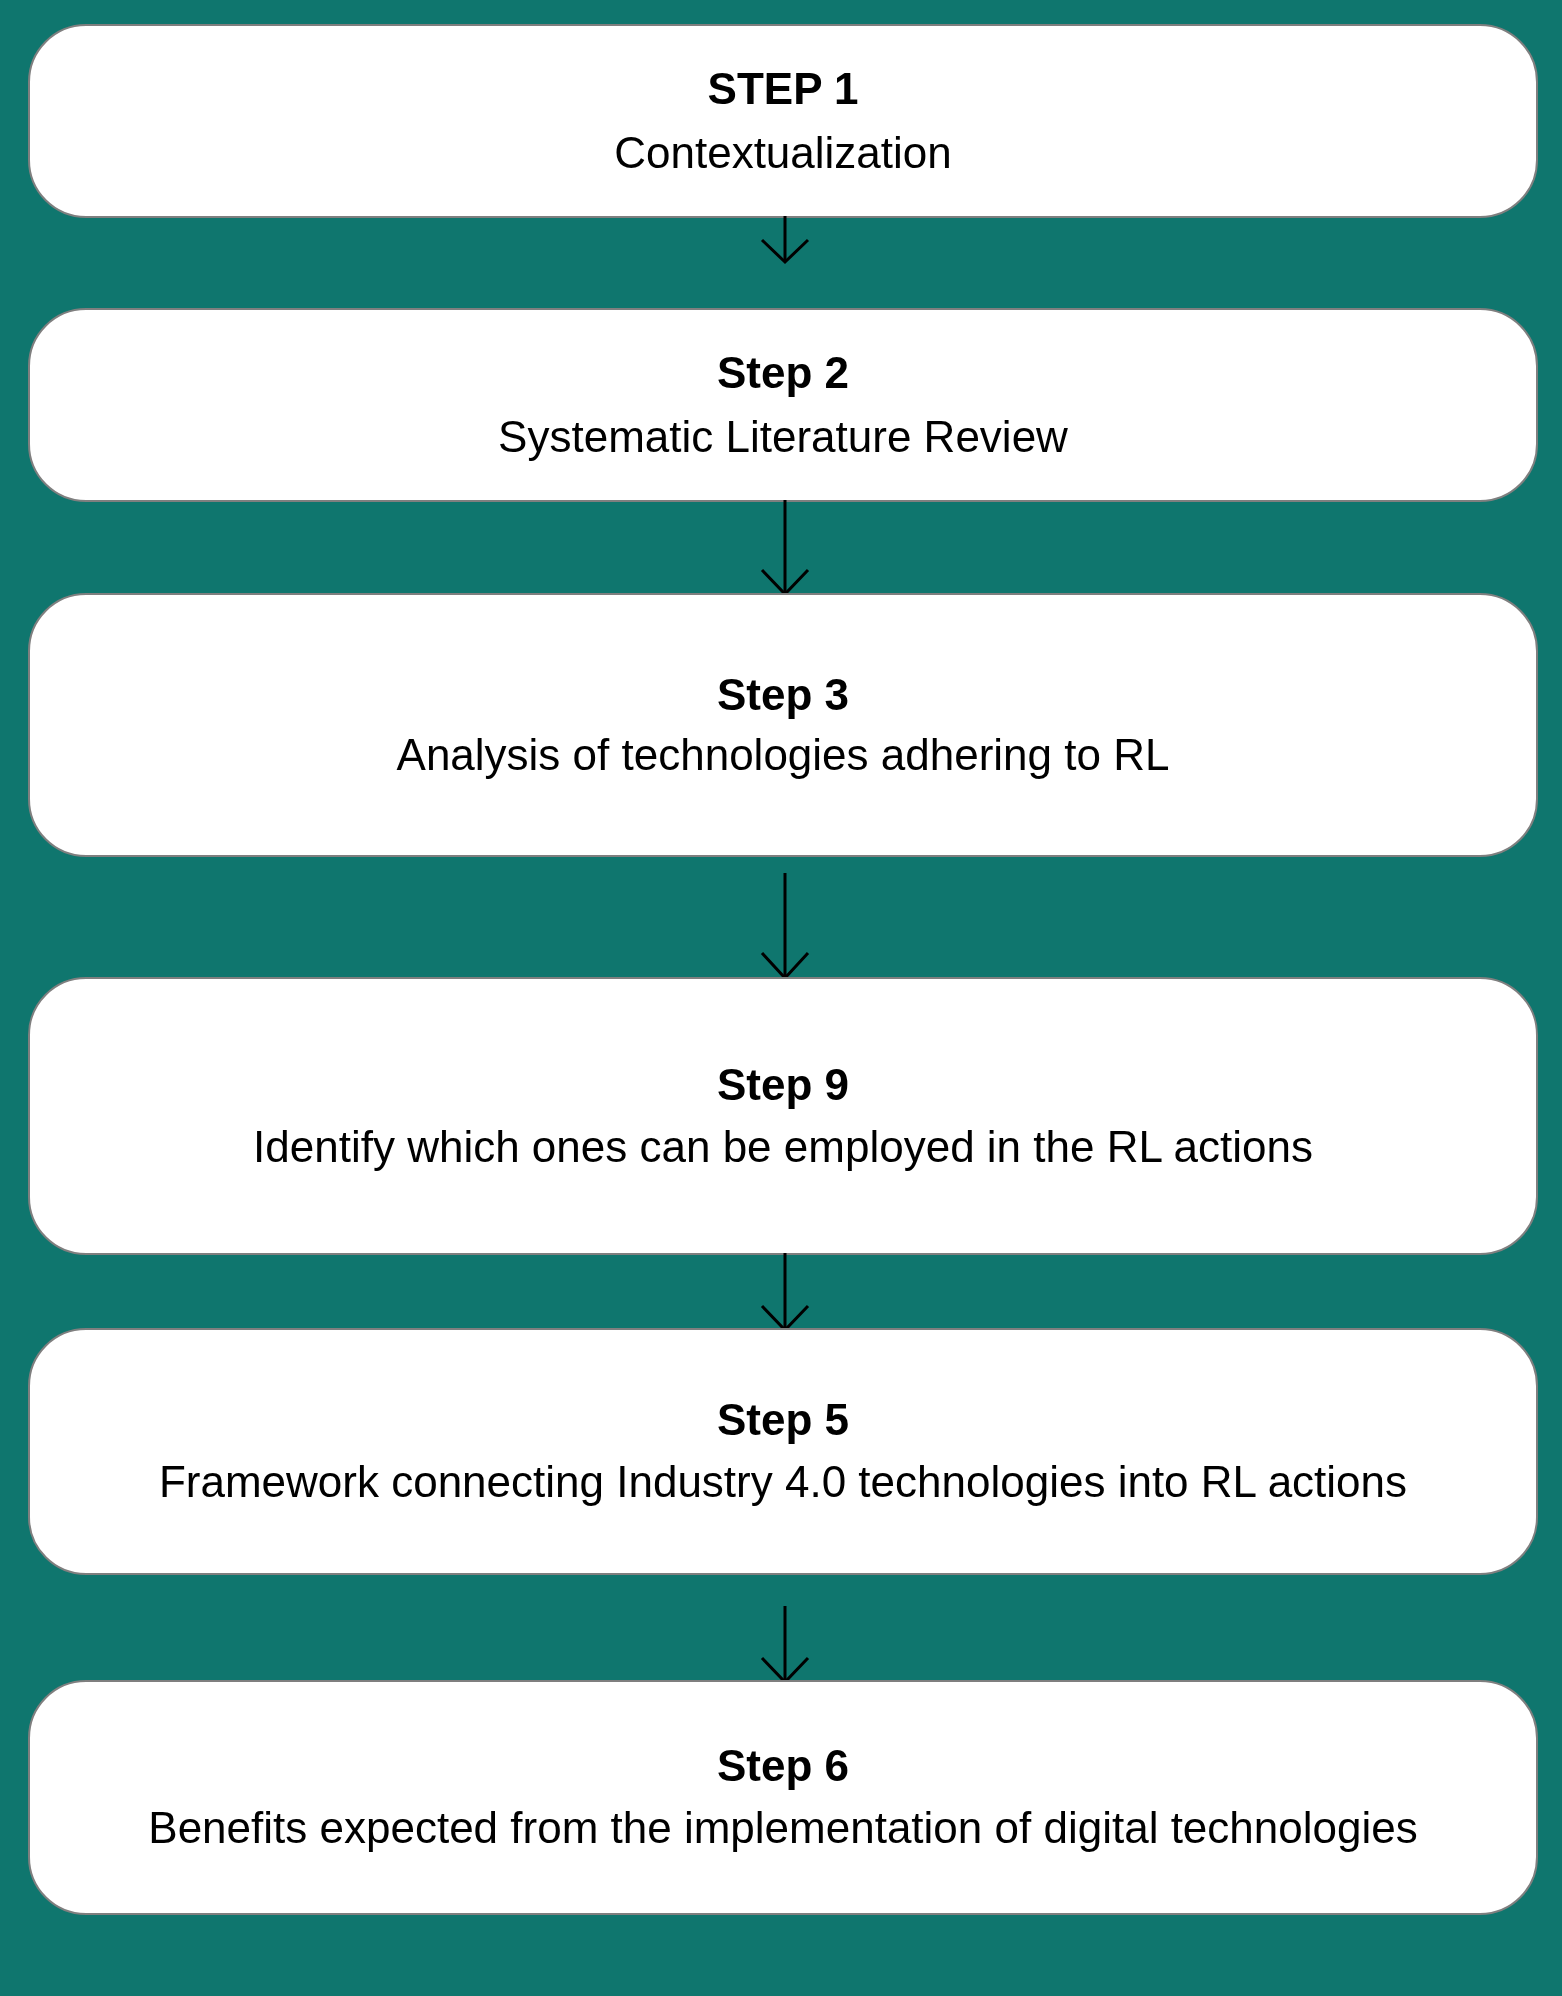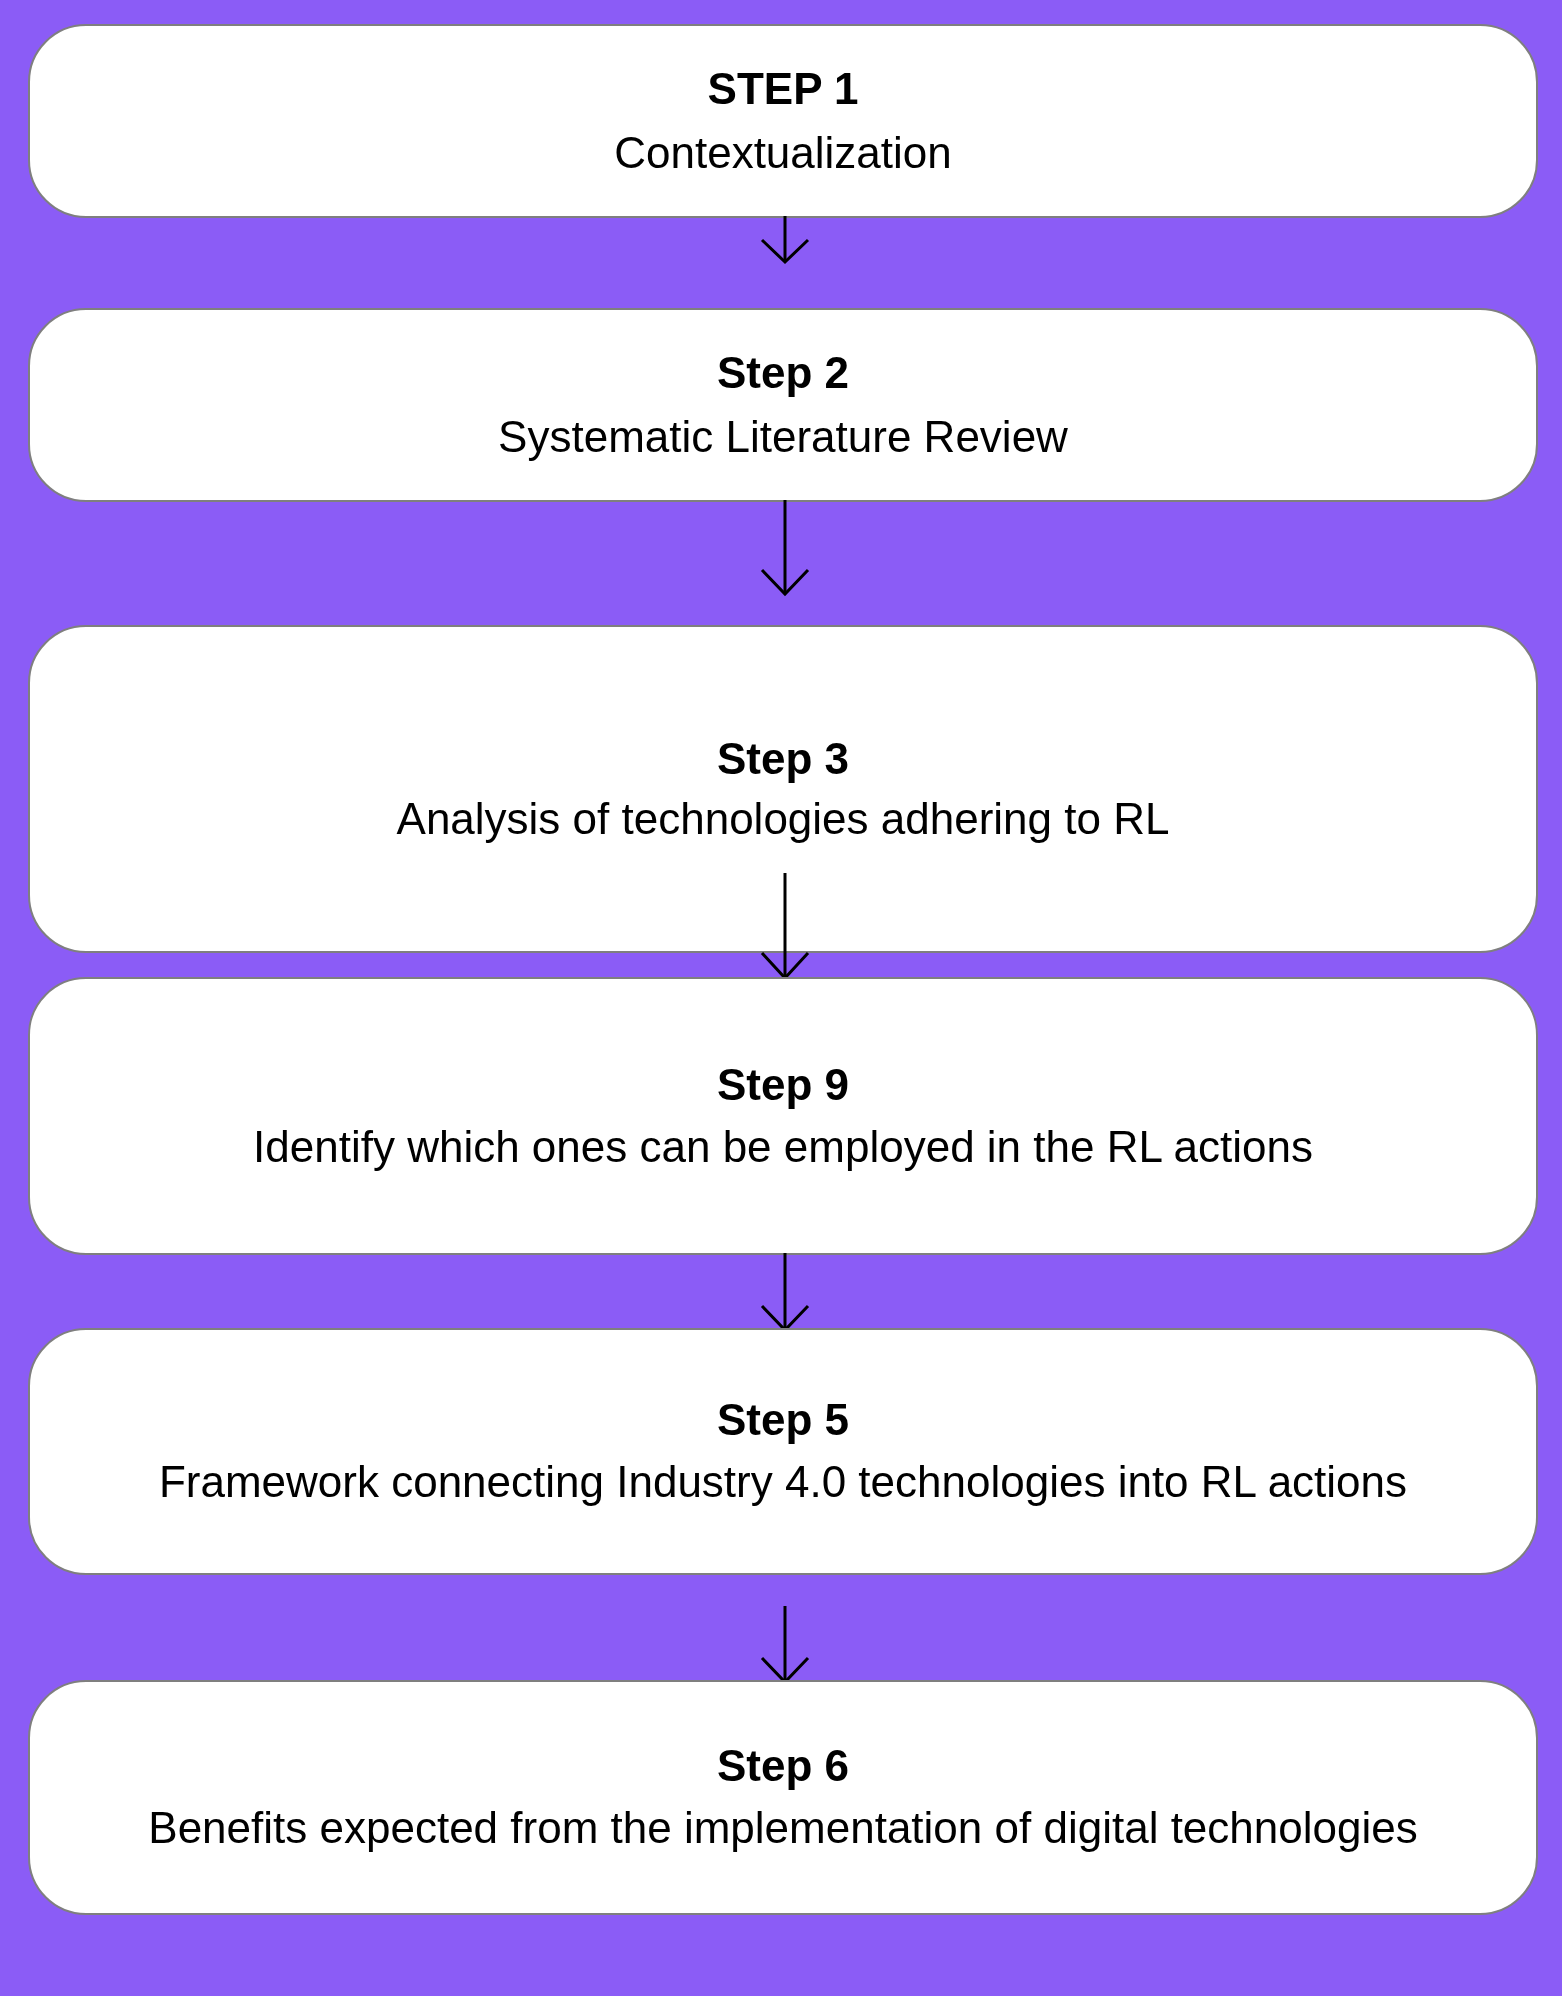--- a/index.html
+++ b/index.html
@@ -9,21 +9,21 @@
     background: #ffffff;
   }
   body {
     font-family: "Liberation Sans", sans-serif;
     -webkit-font-smoothing: antialiased;
   }
   #canvas {
     position: relative;
     width: 1562px;
     height: 1996px;
-    background: #8b5cf6;
+    background: #0f766e;
     overflow: hidden;
   }
 
   
   .flow-box {
     position: absolute;
     left: 28px;
     width: 1510px;
     box-sizing: border-box;
     border: 2px solid #7f7f7f;
@@ -52,21 +52,21 @@
     color: #000000;
     line-height: 1.2;
     margin: 0;
     padding: 0 46px;
     max-width: 1320px;
   }
 
   
   #box-1 { top: 24px;   height: 194px; }
   #box-2 { top: 308px;  height: 194px; }
-  #box-3 { top: 625px;  height: 328px; }
+  #box-3 { top: 593px;  height: 264px; }
   #box-4 { top: 977px;  height: 278px; }
   #box-5 { top: 1328px; height: 247px; }
   #box-6 { top: 1680px; height: 235px; }
 
   #box-1 .box-desc, #box-2 .box-desc { margin-top: 12px; }
   #box-3 .box-desc { margin-top: 8px; text-align: center; }
   #box-4 .box-desc, #box-5 .box-desc, #box-6 .box-desc { margin-top: 10px; }
 
   
   .connector {

